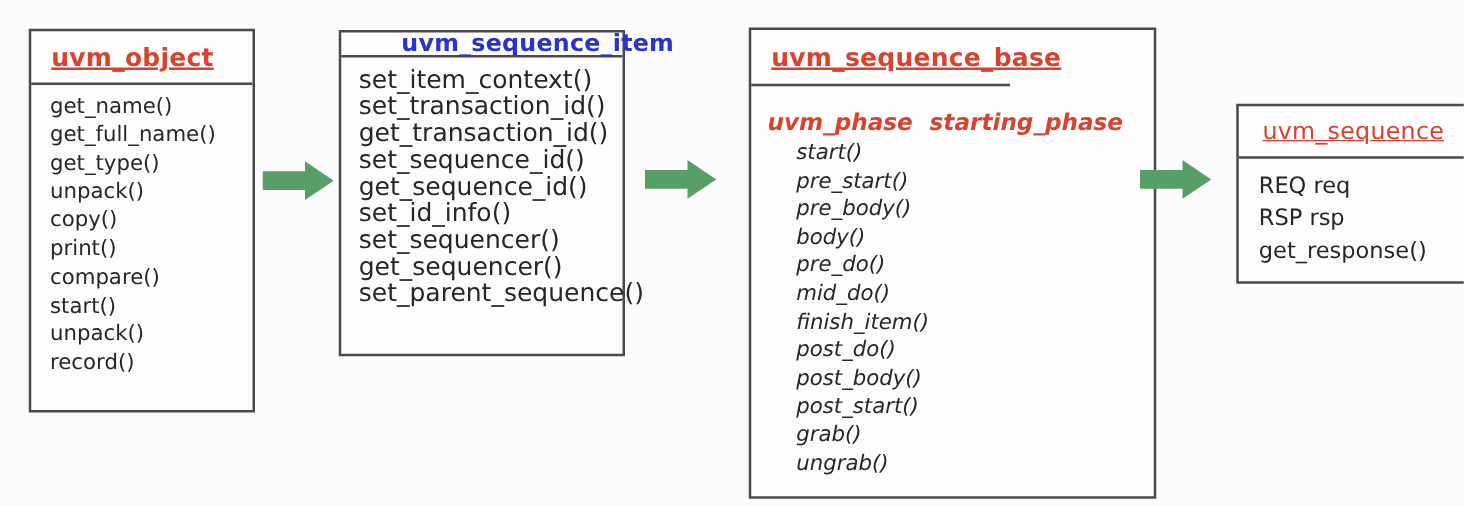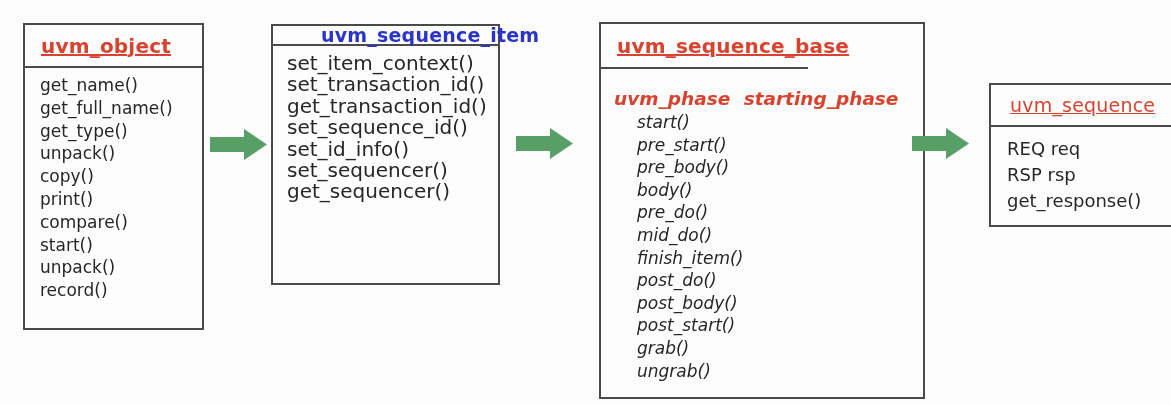--- a/index.html
+++ b/index.html
@@ -99,23 +99,25 @@
 
   <div class="box b2">
     <div class="hd">
       <span class="t blue">uvm_sequence_item</span>
     </div>
     <div class="bd">
         <div class="method">set_item_context()</div>
         <div class="method">set_transaction_id()</div>
         <div class="method">get_transaction_id()</div>
         <div class="method">set_sequence_id()</div>
+        <div class="method">get_sequence_id()</div>
         <div class="method">set_id_info()</div>
         <div class="method">set_sequencer()</div>
         <div class="method">get_sequencer()</div>
+        <div class="method">set_parent_sequence()</div>
       </div>
   </div>
 
   <div class="arrow a2">
     <svg viewBox="0 0 58 35" aria-hidden="true">
         <polygon points="0,10 34,10 34,2 57,17.5 34,33 34,25 0,25"></polygon>
       </svg>
   </div>
 
   <div class="box b3">

